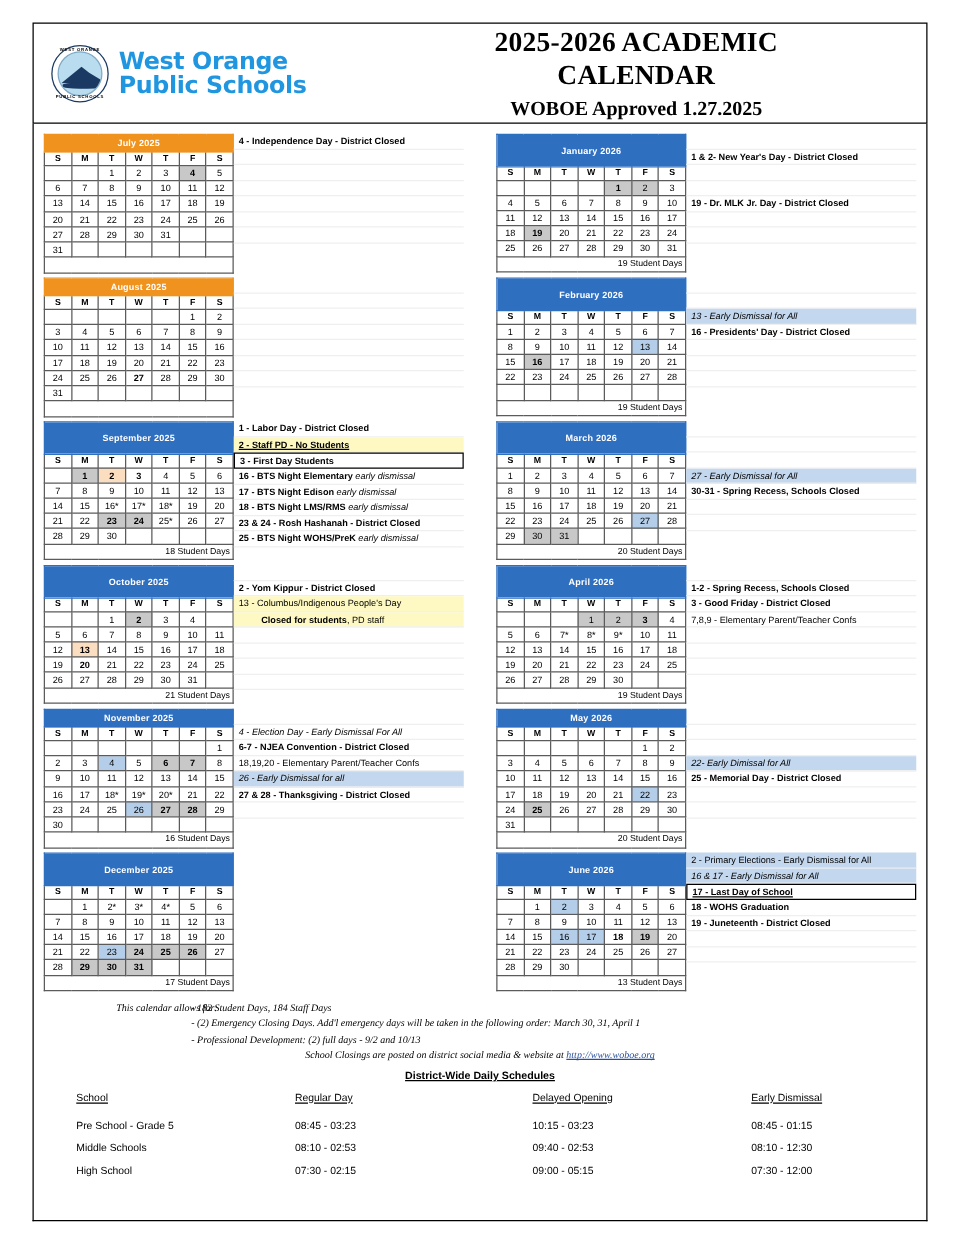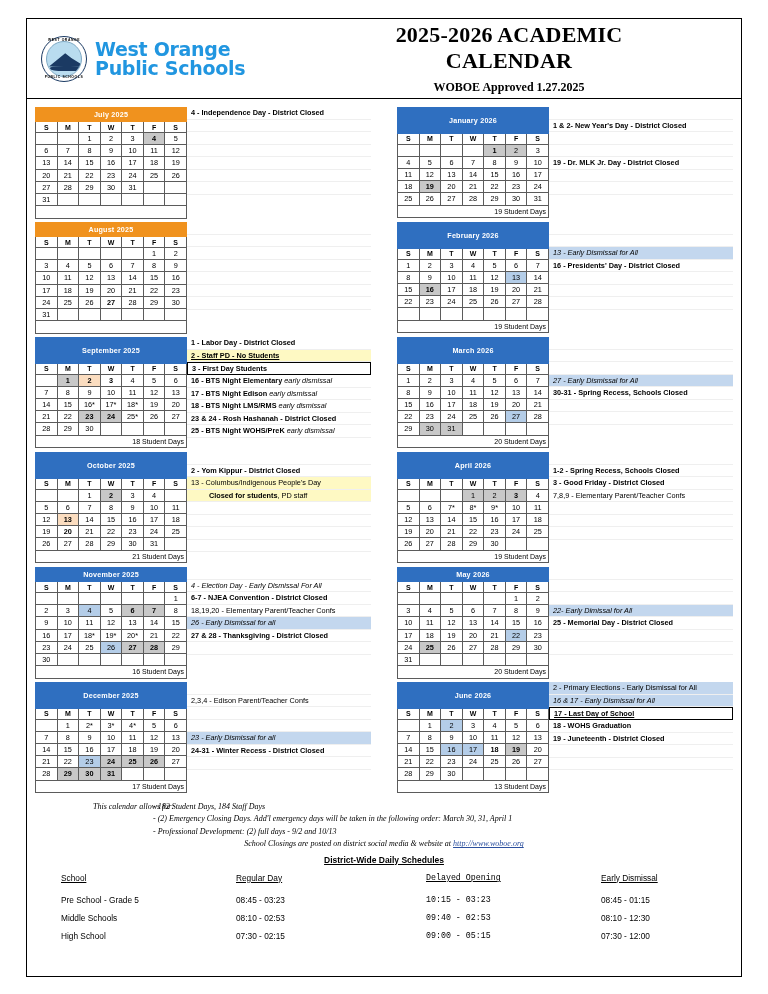--- a/index.html
+++ b/index.html
@@ -55,21 +55,21 @@
   }
   .logo-text .l2 {
     font-size:19px; font-weight:bold; color:#2196e0;
     font-family:"DejaVu Sans", sans-serif; letter-spacing:-0.3px;
   }
   .title-wrap {
     flex:1; text-align:center; font-family:"Liberation Serif", serif;
     padding-right:60px;
   }
   .title-main { font-size:22px; font-weight:bold; letter-spacing:.2px; }
-  .title-sub { font-size:12px; font-weight:bold; margin-top:6px; }
+  .title-sub { font-size:16px; font-weight:bold; margin-top:6px; }
 
   
   .frame {
     border:1.5px solid #000; border-top:none;
     height: 878px; padding: 8px 8px 4px 8px;
     display:flex; flex-direction:column;
   }
   .cal-grid { display:flex; gap:26px; }
   .col { width:352px; display:flex; flex-direction:column; gap:4px; }
 
@@ -135,21 +135,21 @@
     width:100%; margin-top:6px; border-collapse:collapse;
     font-size:8.3px; font-family:"Liberation Sans", sans-serif;
   }
   table.sched th {
     text-align:left; font-weight:normal; text-decoration:underline;
     padding: 2px 0 8px 0;
   }
   table.sched td { padding: 4px 0; text-align:left; }
   table.sched .c1 { width:195px; padding-left:20px; }
   table.sched .c2 { width:190px; }
-  table.sched .c3 { width:175px;font-family:Liberation Mono, monospace; }
+  table.sched .c3 { width:175px; }
 </style>
 </head>
 <body>
 
 <div class="page">
 
   <div class="header">
     <div class="logo-wrap">
       <div class="seal">
         <div class="ring"></div>
@@ -636,29 +636,20 @@
                   <td class="day gray">31</td>
                   <td class="day "></td>
                   <td class="day "></td>
                   <td class="day "></td>
                 </tr>
                 <tr>
                   <td colspan="7" class="sd">17 Student Days</td>
                 </tr>
               </tbody>
             </table>
-            <div class="notes">
-              <div class="nrow "></div>
-              <div class="nrow ">2,3,4 - Edison Parent/Teacher Confs</div>
-              <div class="nrow "></div>
-              <div class="nrow "></div>
-              <div class="nrow hl-blue">23 - Early Dismissal for all</div>
-              <div class="nrow b">24-31 - Winter Recess - District Closed</div>
-              <div class="nrow "></div>
-            </div>
           </div>
         </div>
       <div class="col" id="col-right">
           <div class="month">
             <table class="cal">
               <tbody>
                 <tr>
                   <td colspan="7" class="mh blue">January 2026</td>
                 </tr>
                 <tr>

